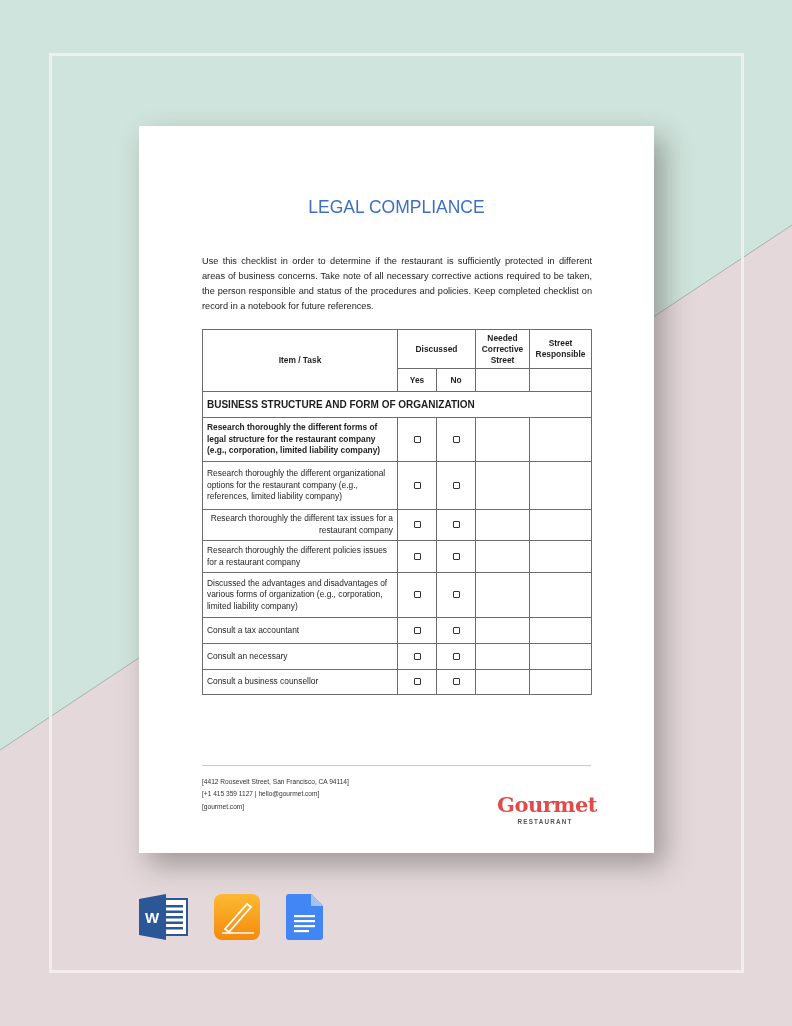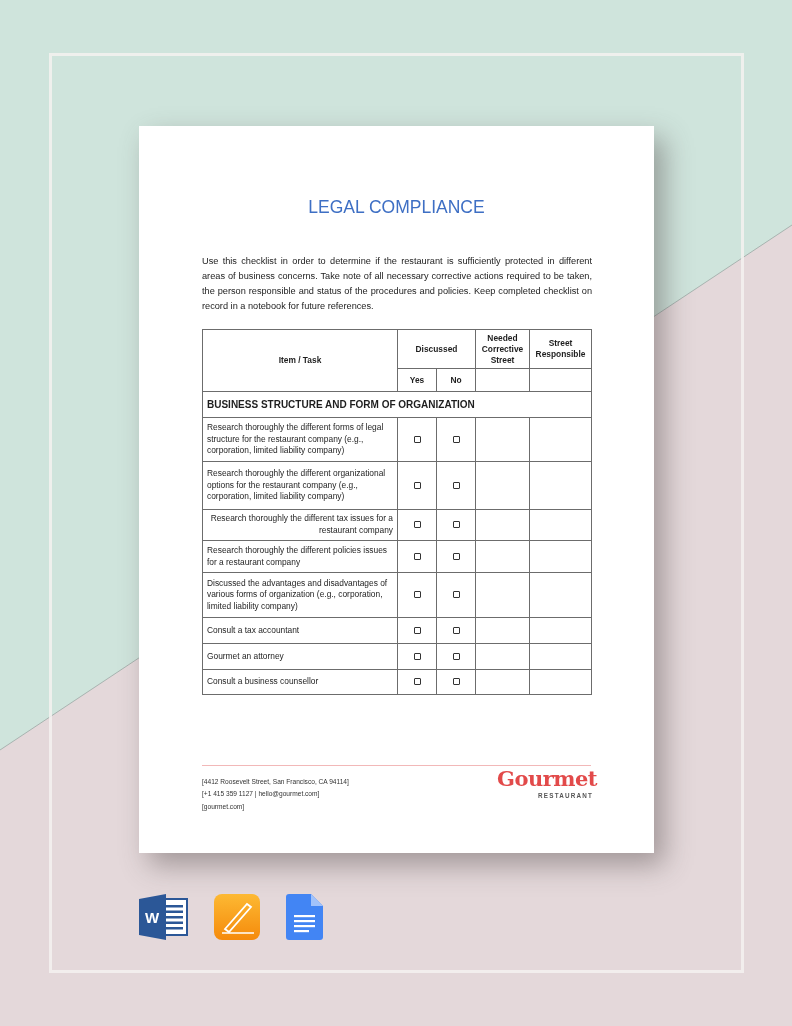--- a/index.html
+++ b/index.html
@@ -59,21 +59,21 @@
   td.section { font-weight: bold; font-size: 10px; }
   .footer-line {
     position: absolute; left: 63px; top: 639px; width: 389px; height: 1px;
     background: #f2b8b8;
   }
   .contact {
     position: absolute; left: 63px; top: 650px;
     font-size: 6.6px; line-height: 12.3px; color: #333;
   }
   .logo {
-    position: absolute; left: 358px; top: 642px; width: 96px; text-align: right;
+    position: absolute; left: 358px; top: 668px; width: 96px; text-align: center;
   }
   .logo-word {
     font-family: "DejaVu Serif", serif; font-weight: bold;
     font-size: 21px; color: #e24a4a; letter-spacing: -0.5px; line-height: 22px;
   }
   .logo-sub {
     font-size: 6.3px; letter-spacing: 1.2px; color: #555; font-weight: bold;
     margin-top: 2px;
   }
   .icon { position: absolute; }
@@ -113,29 +113,29 @@
       <th>Yes</th>
       <th>No</th>
       <th></th>
       <th></th>
     </tr>
     <tr style="height:26px">
       <td class="section" colspan="5">BUSINESS STRUCTURE AND FORM OF ORGANIZATION</td>
     </tr>
     </tbody>
       <tbody id="rows">
-        <tr style="height: 44px;">
+        <tr style="height: 44px; font-weight: bold;">
           <td class="task">Research thoroughly the different forms of legal structure for the restaurant company (e.g., corporation, limited liability company)</td>
           <td class="cb"><span class="box"></span></td>
           <td class="cb"><span class="box"></span></td>
           <td></td>
           <td></td>
         </tr>
         <tr style="height: 48px;">
-          <td class="task">Research thoroughly the different organizational options for the restaurant company (e.g., corporation, limited liability company)</td>
+          <td class="task">Research thoroughly the different organizational options for the restaurant company (e.g., references, limited liability company)</td>
           <td class="cb"><span class="box"></span></td>
           <td class="cb"><span class="box"></span></td>
           <td></td>
           <td></td>
         </tr>
         <tr style="height: 31px; text-align: right;">
           <td class="task">Research thoroughly the different tax issues for a restaurant company</td>
           <td class="cb"><span class="box"></span></td>
           <td class="cb"><span class="box"></span></td>
           <td></td>
@@ -156,21 +156,21 @@
           <td></td>
         </tr>
         <tr style="height: 26px; padding-left: 12px;">
           <td class="task">Consult a tax accountant</td>
           <td class="cb"><span class="box"></span></td>
           <td class="cb"><span class="box"></span></td>
           <td></td>
           <td></td>
         </tr>
         <tr style="height: 26px;">
-          <td class="task">Gourmet an attorney</td>
+          <td class="task">Consult an necessary</td>
           <td class="cb"><span class="box"></span></td>
           <td class="cb"><span class="box"></span></td>
           <td></td>
           <td></td>
         </tr>
         <tr style="height: 25px; padding-left: 8px;">
           <td class="task">Consult a business counsellor</td>
           <td class="cb"><span class="box"></span></td>
           <td class="cb"><span class="box"></span></td>
           <td></td>

